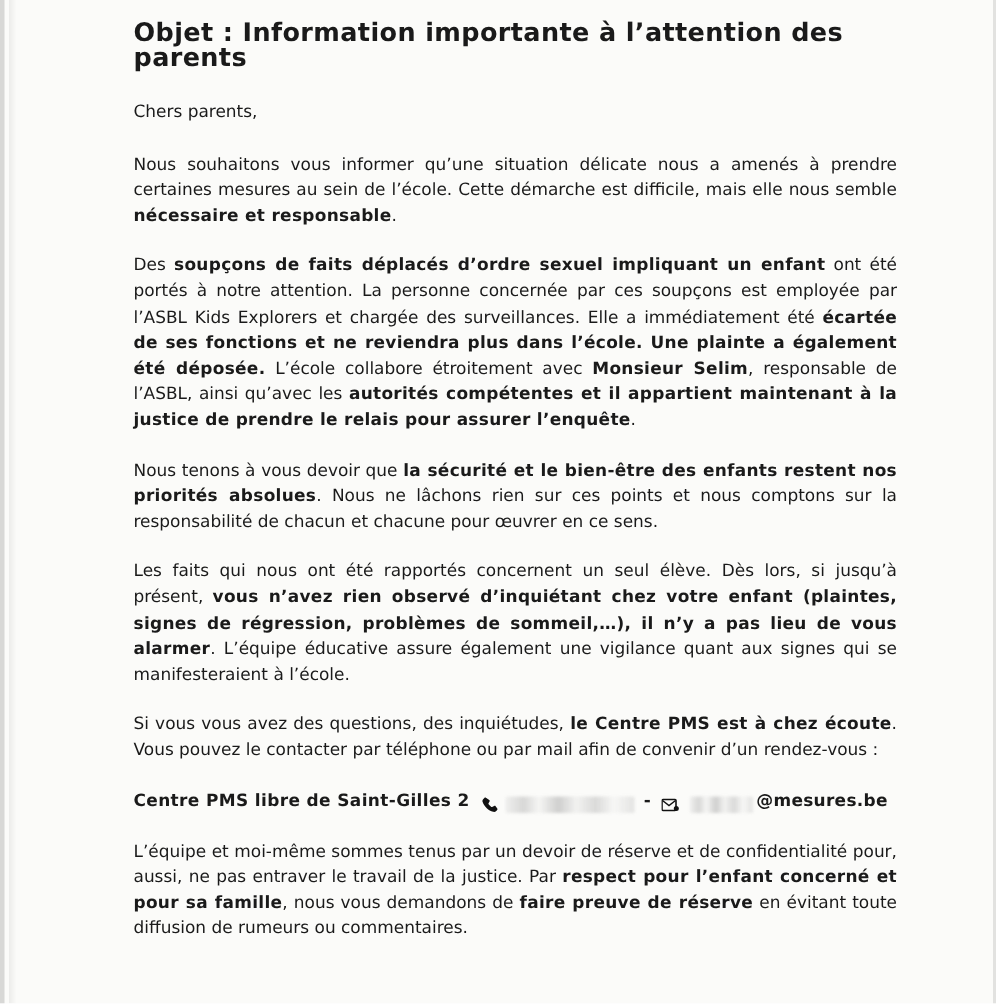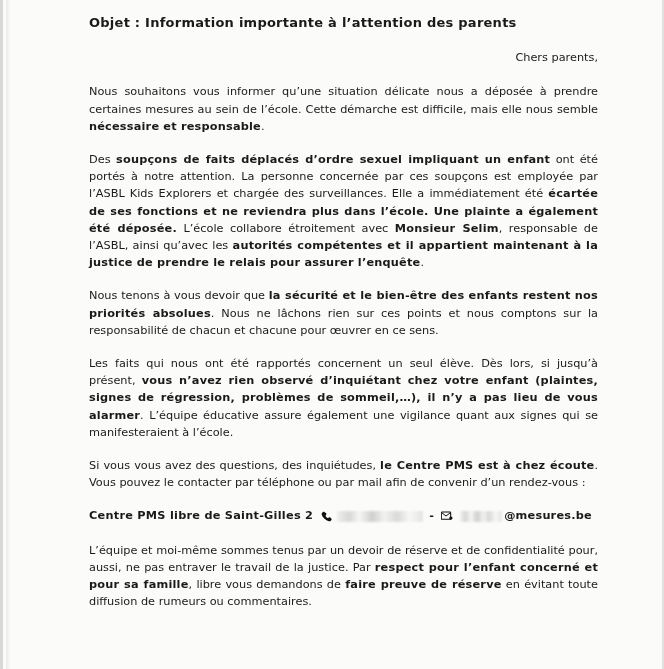--- a/index.html
+++ b/index.html
@@ -47,37 +47,37 @@
   }
   .para {
     margin: 0 0 16px 0;
     text-align: justify;
   }
   .subject {
     font-weight: bold;
     letter-spacing: 0.25px;
     margin: 0 0 18px 0;
     text-align: left;
-    font-size: 13px;
+    font-size: 17px;
   }
   .salutation {
     margin: 0 0 17px 0;
-    text-align: right;
+    text-align: left;
   }
   b, .b {
     font-weight: bold;
     letter-spacing: 0.2px;
   }
   .contact-line {
     margin: 0 0 17px 0;
     text-align: left;
     font-weight: bold;
     letter-spacing: 0.25px;
     display: flex;
-    align-items: center;
+    align-items: flex-end;
     flex-wrap: nowrap;
     gap: 0;
     white-space: nowrap;
   }
   .contact-name { margin-right: 5px; }
   .icon-phone, .icon-envelope {
     display: inline-block;
     vertical-align: middle;
     line-height: 1;
     color: #111;
@@ -113,21 +113,21 @@
 <body>
 
 <div class="page-viewer">
   <div class="page-sheet">
     <div class="doc-body">
 
       <p class="subject">Objet : Information importante à l’attention des parents</p>
 
       <p class="salutation">Chers parents,</p>
 
-      <p class="para"><span>Nous souhaitons vous informer qu’une situation délicate nous a déposée à prendre certaines mesures au sein de l’école. Cette démarche est difficile, mais elle nous semble </span><b>nécessaire et responsable</b><span>.</span></p>
+      <p class="para"><span>Nous souhaitons vous informer qu’une situation délicate nous a amenés à prendre certaines mesures au sein de l’école. Cette démarche est difficile, mais elle nous semble </span><b>nécessaire et responsable</b><span>.</span></p>
 
       <p class="para"><span>Des </span><b>soupçons de faits déplacés d’ordre sexuel impliquant un enfant</b><span> ont été portés à notre attention. La personne concernée par ces soupçons est employée par l’ASBL Kids Explorers et chargée des surveillances. Elle a immédiatement été </span><b>écartée de ses fonctions et ne reviendra plus dans l’école.  Une plainte a également été déposée.</b><span> L’école collabore étroitement avec </span><b>Monsieur Selim</b><span>, responsable de l’ASBL, ainsi qu’avec les </span><b>autorités compétentes et il appartient maintenant à la justice de prendre le relais pour assurer l’enquête</b><span>.</span></p>
 
       <p class="para"><span>Nous tenons à vous devoir que </span><b>la sécurité et le bien-être des enfants restent nos priorités absolues</b><span>. Nous ne lâchons rien sur ces points et nous comptons sur la responsabilité de chacun et chacune pour œuvrer en ce sens.</span></p>
 
       <p class="para"><span>Les faits qui nous ont été rapportés concernent un seul élève. Dès lors, si jusqu’à présent, </span><b>vous n’avez rien observé d’inquiétant chez votre enfant (plaintes, signes de régression, problèmes de sommeil,…), il n’y a pas lieu de vous alarmer</b><span>. L’équipe éducative assure également une vigilance quant aux signes qui se manifesteraient à l’école.</span></p>
 
       <p class="para"><span>Si vous vous avez des questions, des inquiétudes, </span><b>le Centre PMS est à chez écoute</b><span>. Vous pouvez le contacter par téléphone ou par mail afin de convenir d’un rendez-vous :</span></p>
 
       <p class="contact-line">
@@ -143,18 +143,18 @@
             <svg width="12" height="10" viewBox="0 0 18 13" aria-hidden="true">
               <rect x="0.5" y="0.5" width="14" height="11" rx="1" fill="none" stroke="currentColor" stroke-width="1.6"></rect>
               <path d="M1 1.5 L7.5 6.5 L14 1.5" fill="none" stroke="currentColor" stroke-width="1.5"></path>
               <circle cx="14.8" cy="9.6" r="2.5" fill="currentColor"></circle>
             </svg>
           </span>
           <span class="redacted email-user"></span>
           <span class="email-domain">@mesures.be</span>
       </p>
 
-      <p class="para"><span>L’équipe et moi-même sommes tenus par un devoir de réserve et de confidentialité pour, aussi, ne pas entraver le travail de la justice. Par </span><b>respect pour l’enfant concerné et pour sa famille</b><span>, libre vous demandons de </span><b>faire preuve de réserve</b><span> en évitant toute diffusion de rumeurs ou commentaires.</span></p>
+      <p class="para"><span>L’équipe et moi-même sommes tenus par un devoir de réserve et de confidentialité pour, aussi, ne pas entraver le travail de la justice. Par </span><b>respect pour l’enfant concerné et pour sa famille</b><span>, nous vous demandons de </span><b>faire preuve de réserve</b><span> en évitant toute diffusion de rumeurs ou commentaires.</span></p>
 
 
     </div>
   </div>
 </div>
 
 </body></html>

